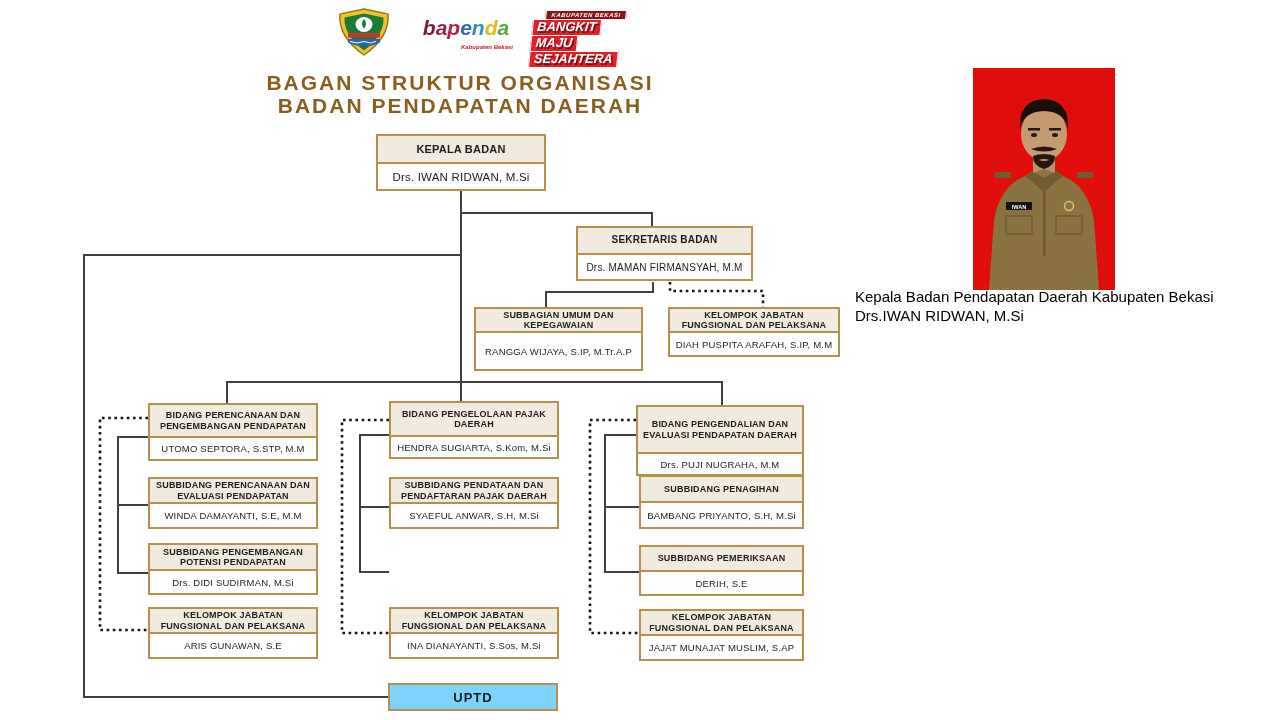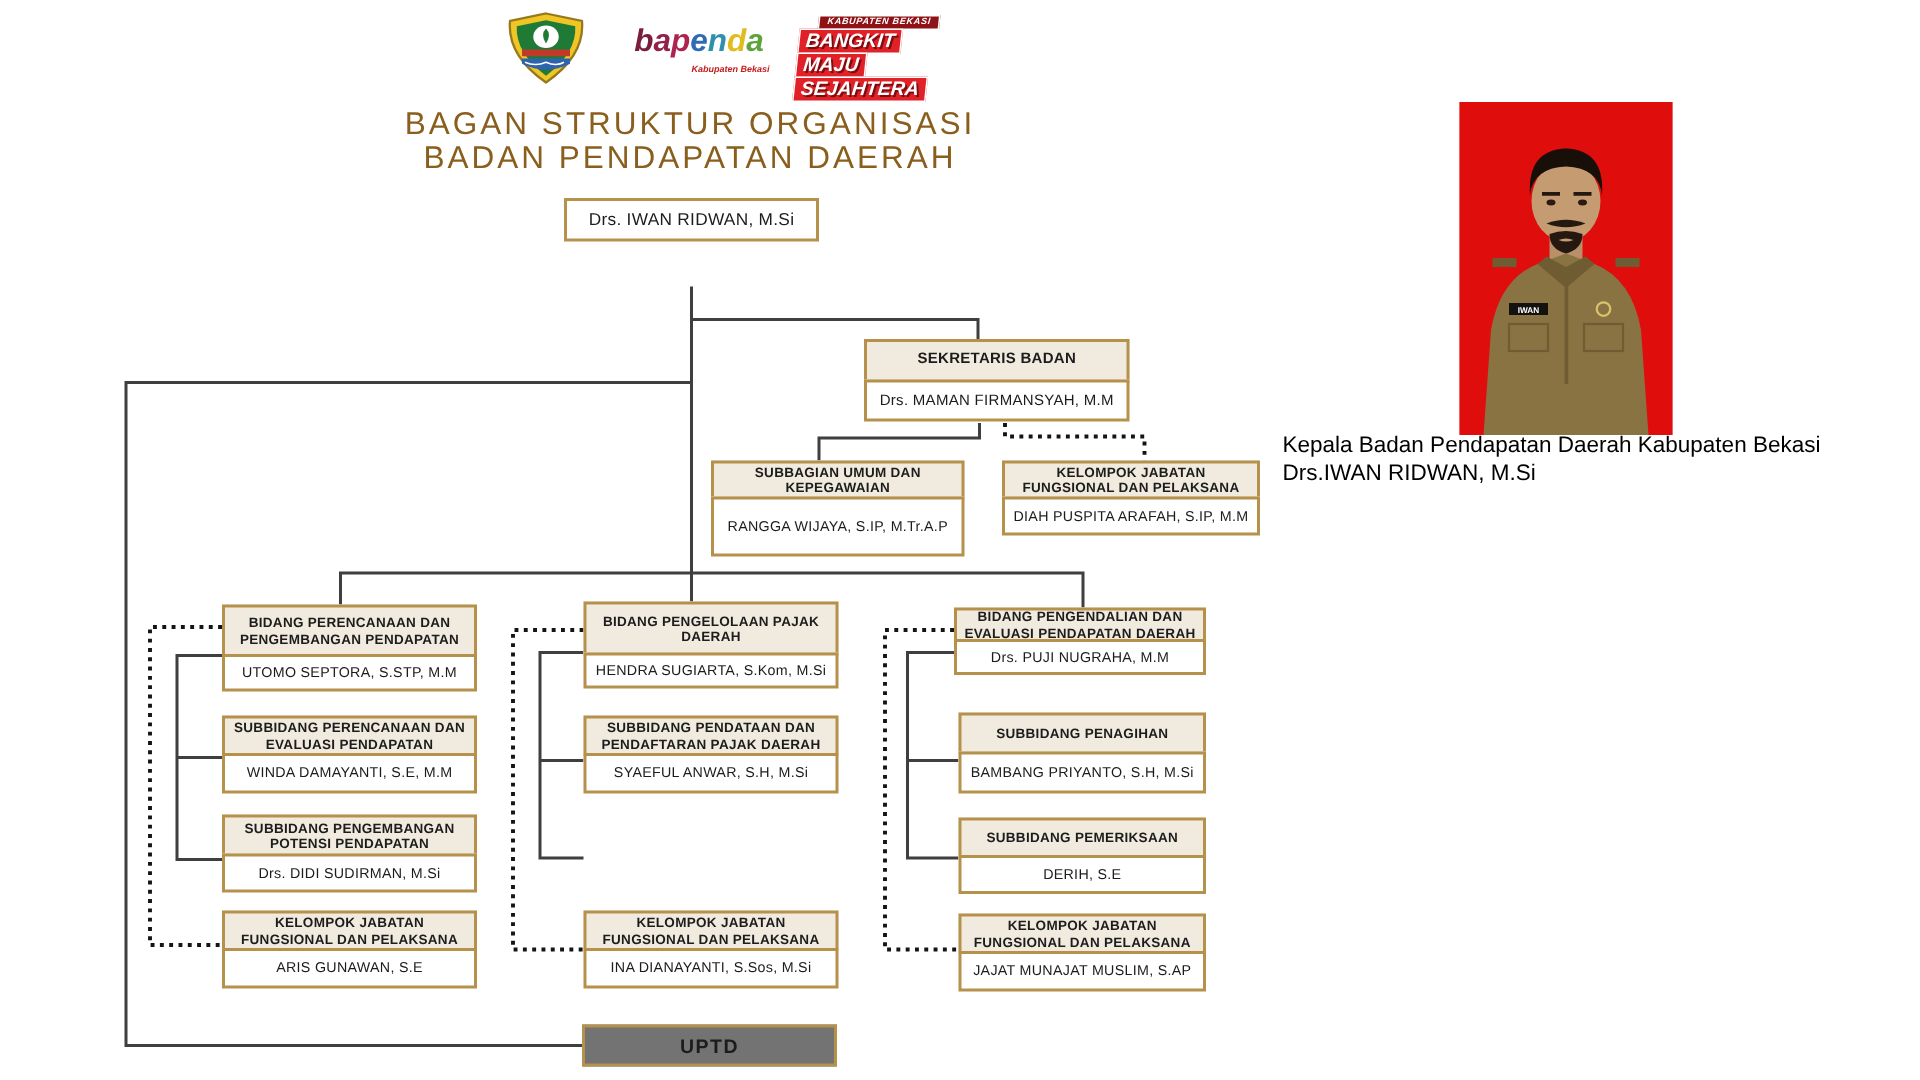--- a/index.html
+++ b/index.html
@@ -16,38 +16,38 @@
   .badge { position:absolute; left:531px; top:10px; transform:skewX(-6deg); }
   .badge-ribbon { background:#8f1216; color:#fff; font-weight:bold; font-style:italic;
                   font-size:6px; letter-spacing:.5px; padding:1px 5px; width:fit-content;
                   margin-left:12px; border:1px solid #fff; }
   .badge-line { background:#e02128; color:#fff; font-weight:900; font-style:italic;
                 font-size:13px; line-height:12px; padding:1px 4px 2px 4px; width:fit-content;
                 text-shadow:1.5px 1.5px 0 #7a0d10; border:1px solid #fff; margin-top:-1px; }
 
   
   .title { position:absolute; left:220px; top:71px; width:480px; text-align:center;
-           color:#8a5f1e; font-weight:normal; font-size:21px; line-height:23px; letter-spacing:2px; }
+           color:#8a5f1e; font-weight:bold; font-size:21px; line-height:23px; letter-spacing:2px; }
 
   
   svg.lines { position:absolute; left:0; top:0; pointer-events:none; }
   .ln  { fill:none; stroke:#3f3f3f; stroke-width:2; }
   .lnd { fill:none; stroke:#141414; stroke-width:2.6; stroke-dasharray:2.6 3.6; }
 
   
   .bx { position:absolute; }
   .bx .hd { background:#f1ebdf; border:2px solid #b5914c; display:flex; align-items:center;
             justify-content:center; text-align:center; font-weight:bold; color:#1c1c1c;
             font-size:9px; line-height:10.5px; letter-spacing:.2px; padding:1px 4px; }
   .bx .nm { background:#fff; border:2px solid #b5914c; margin-top:-2px; display:flex;
             align-items:center; justify-content:center; text-align:center; color:#1c1c1c;
             font-size:9.5px; letter-spacing:.2px; padding:1px 3px; }
   .bx.top .hd { font-size:11px; }
   .bx.top .nm { font-size:11.5px; }
-  .uptd { position:absolute; left:388px; top:683px; width:170px; height:28px; background:#737373;
+  .uptd { position:absolute; left:388px; top:683px; width:170px; height:28px; background:#7dd3fc;
           border:2px solid #b5914c; display:flex; align-items:center; justify-content:center;
           font-weight:bold; font-size:13px; letter-spacing:1px; color:#1c1c1c; }
 
   
   .photo { position:absolute; left:973px; top:68px; width:142px; height:222px; background:#e00d0d; }
   .caption { position:absolute; left:855px; top:287px; width:380px; text-align:left;
              color:#000; font-size:15px; line-height:19px; }
 </style>
 </head>
 <body>
@@ -90,20 +90,21 @@
     <path class="ln" d="M148 437 H118 V573 H148 M118 505 H148"></path>
     <path class="ln" d="M389 435 H360 V572 H389 M360 507 H389"></path>
     <path class="ln" d="M636 435 H605 V572 H639 M605 507 H639"></path>
     <path class="lnd" d="M670 282 V291 H763 V307"></path>
     <path class="lnd" d="M148 418 H100 V630 H148"></path>
     <path class="lnd" d="M389 420 H342 V633 H390"></path>
     <path class="lnd" d="M636 420 H590 V633 H639"></path>
   </svg>
 
   <div class="bx top" style="left:376px;top:134px;width:170px">
+    <div class="hd" style="height:30px">KEPALA BADAN</div>
     <div class="nm" style="height:29px">Drs. IWAN RIDWAN, M.Si</div>
   </div>
 
   <div class="bx" style="left:576px;top:226px;width:177px">
     <div class="hd" style="height:29px;font-size:10px">SEKRETARIS BADAN</div>
     <div class="nm" style="height:28px;font-size:10px">Drs. MAMAN FIRMANSYAH, M.M</div>
   </div>
 
   <div class="bx" style="left:474px;top:307px;width:169px">
     <div class="hd" style="height:26px">SUBBAGIAN UMUM DAN KEPEGAWAIAN</div>
@@ -139,21 +140,21 @@
   <div class="bx" style="left:389px;top:477px;width:170px">
     <div class="hd" style="height:27px">SUBBIDANG PENDATAAN DAN PENDAFTARAN PAJAK DAERAH</div>
     <div class="nm" style="height:27px">SYAEFUL ANWAR, S.H, M.Si</div>
   </div>
   <div class="bx" style="left:389px;top:607px;width:170px">
     <div class="hd" style="height:27px">KELOMPOK JABATAN FUNGSIONAL DAN PELAKSANA</div>
     <div class="nm" style="height:27px">INA DIANAYANTI, S.Sos, M.Si</div>
   </div>
 
   <div class="bx" style="left:636px;top:405px;width:168px">
-    <div class="hd" style="height:23px">BIDANG PENGENDALIAN DAN EVALUASI PENDAPATAN DAERAH</div>
+    <div class="hd" style="height:49px">BIDANG PENGENDALIAN DAN EVALUASI PENDAPATAN DAERAH</div>
     <div class="nm" style="height:24px">Drs. PUJI NUGRAHA, M.M</div>
   </div>
   <div class="bx" style="left:639px;top:475px;width:165px">
     <div class="hd" style="height:28px">SUBBIDANG PENAGIHAN</div>
     <div class="nm" style="height:28px">BAMBANG PRIYANTO, S.H, M.Si</div>
   </div>
   <div class="bx" style="left:639px;top:545px;width:165px">
     <div class="hd" style="height:27px">SUBBIDANG PEMERIKSAAN</div>
     <div class="nm" style="height:26px">DERIH, S.E</div>
   </div>

